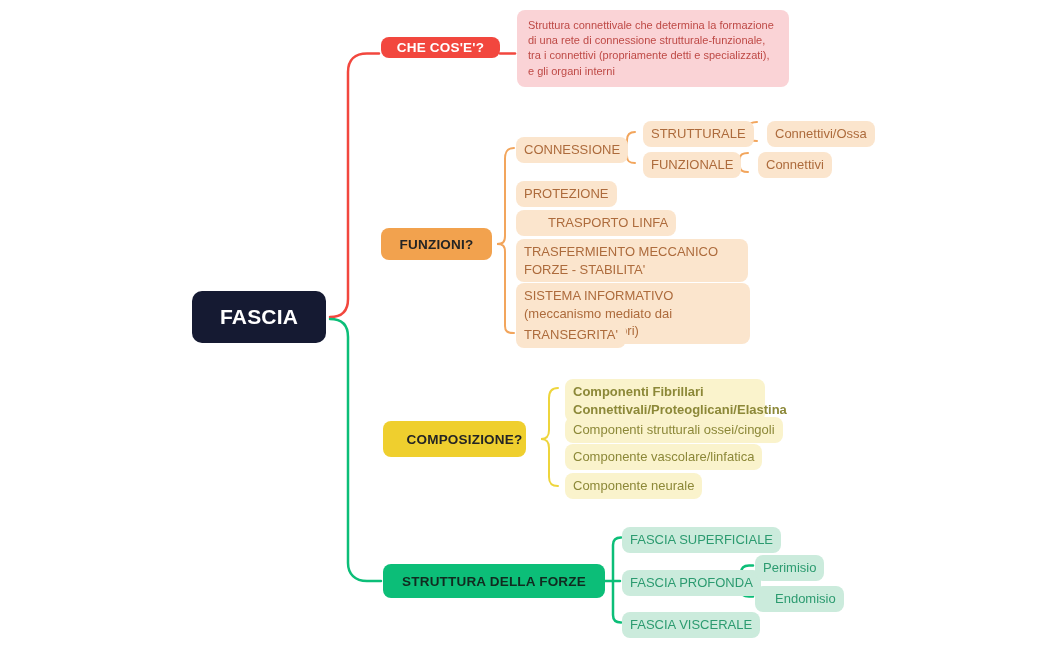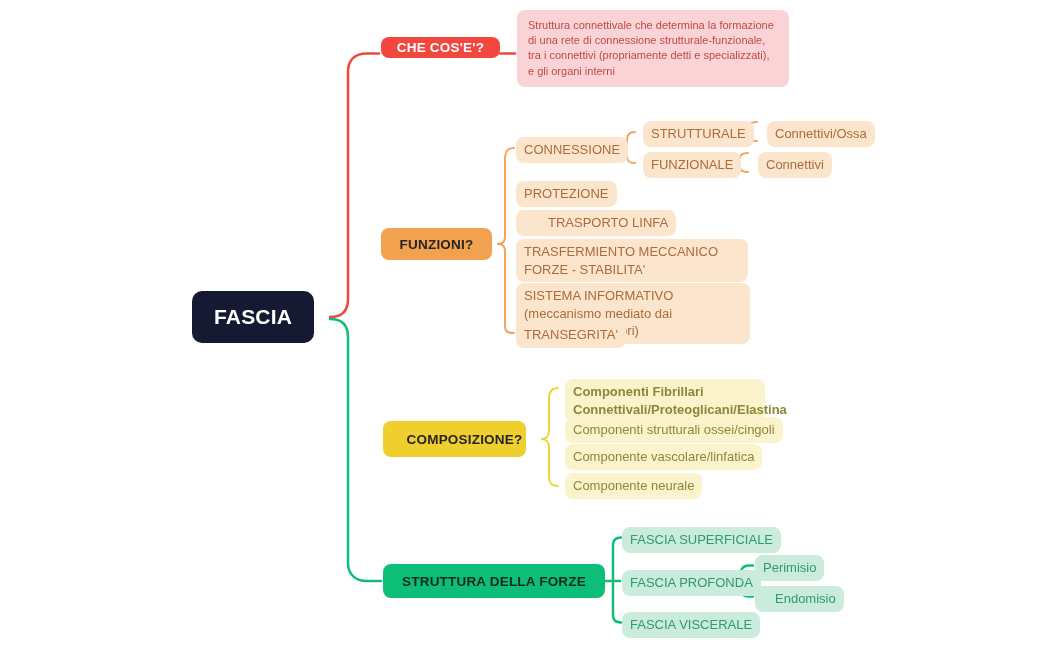--- a/index.html
+++ b/index.html
@@ -46,21 +46,21 @@
     <path d="M 734,580.5 L 741,580.5 M 741,580.5 L 741,573 Q 741,565.5 749,565.5 L 753,565.5 M 741,580.5 L 741,589 Q 741,596.5 749,596.5 L 753,596.5" fill="none" stroke="#0CBE78" stroke-width="2.5" stroke-linecap="round"></path>
 
     <path d="M 514,148 C 507,148 505,152 505,159 L 505,236 C 505,242 503,244 497,244 C 503,244 505,246 505,252 L 505,326 C 505,331 507,333 514,333" fill="none" stroke="#F2A55C" stroke-width="2" stroke-linecap="round"></path>
     <path d="M 635,132 C 629,132 627,135 627,140 L 627,142 C 627,146 626,148 621,148 C 626,148 627,150 627,154 L 627,156 C 627,161 629,163 635,163" fill="none" stroke="#F2A55C" stroke-width="2" stroke-linecap="round"></path>
     <path d="M 757,122 C 751,122 749,124 749,127 C 749,130 748,131.5 744,131.5 C 748,131.5 749,133 749,136 C 749,139 751,141 757,141" fill="none" stroke="#F2A55C" stroke-width="2" stroke-linecap="round"></path>
     <path d="M 748,153 C 742,153 740,155 740,158 C 740,161 739,162.5 735,162.5 C 739,162.5 740,164 740,167 C 740,170 742,172 748,172" fill="none" stroke="#F2A55C" stroke-width="2" stroke-linecap="round"></path>
 
     <path d="M 558,388 C 551,388 549,392 549,398 L 549,430 C 549,436 547,439 541,439 C 547,439 549,442 549,448 L 549,477 C 549,483 551,486 558,486" fill="none" stroke="#EED53C" stroke-width="2" stroke-linecap="round"></path>
   </svg>
 
-  <div class="node root-node" style="left:192px;top:291px;width:122px;height:52px;text-align:right;">FASCIA</div>
+  <div class="node root-node" style="left:192px;top:291px;width:134px;height:52px;text-align:right;">FASCIA</div>
 
   <div class="node red-node" style="left:381px;top:37px;width:119px;height:21px;">CHE COS'E'?</div>
   <div class="pink-note wrap" style="left:517px;top:10px;width:272px;">Struttura connettivale che determina la formazione di una rete di connessione strutturale-funzionale, tra i connettivi (propriamente detti e specializzati), e gli organi interni</div>
 
   <div class="node orange-node" style="left:381px;top:228px;width:111px;height:32px;">FUNZIONI?</div>
 
   <div class="leaf orange-leaf" style="left:516px;top:137px;">CONNESSIONE</div>
   <div class="leaf orange-leaf" style="left:643px;top:121px;">STRUTTURALE</div>
   <div class="leaf orange-leaf" style="left:643px;top:152px;">FUNZIONALE</div>
   <div class="leaf orange-leaf" style="left:767px;top:121px;">Connettivi/Ossa</div>

